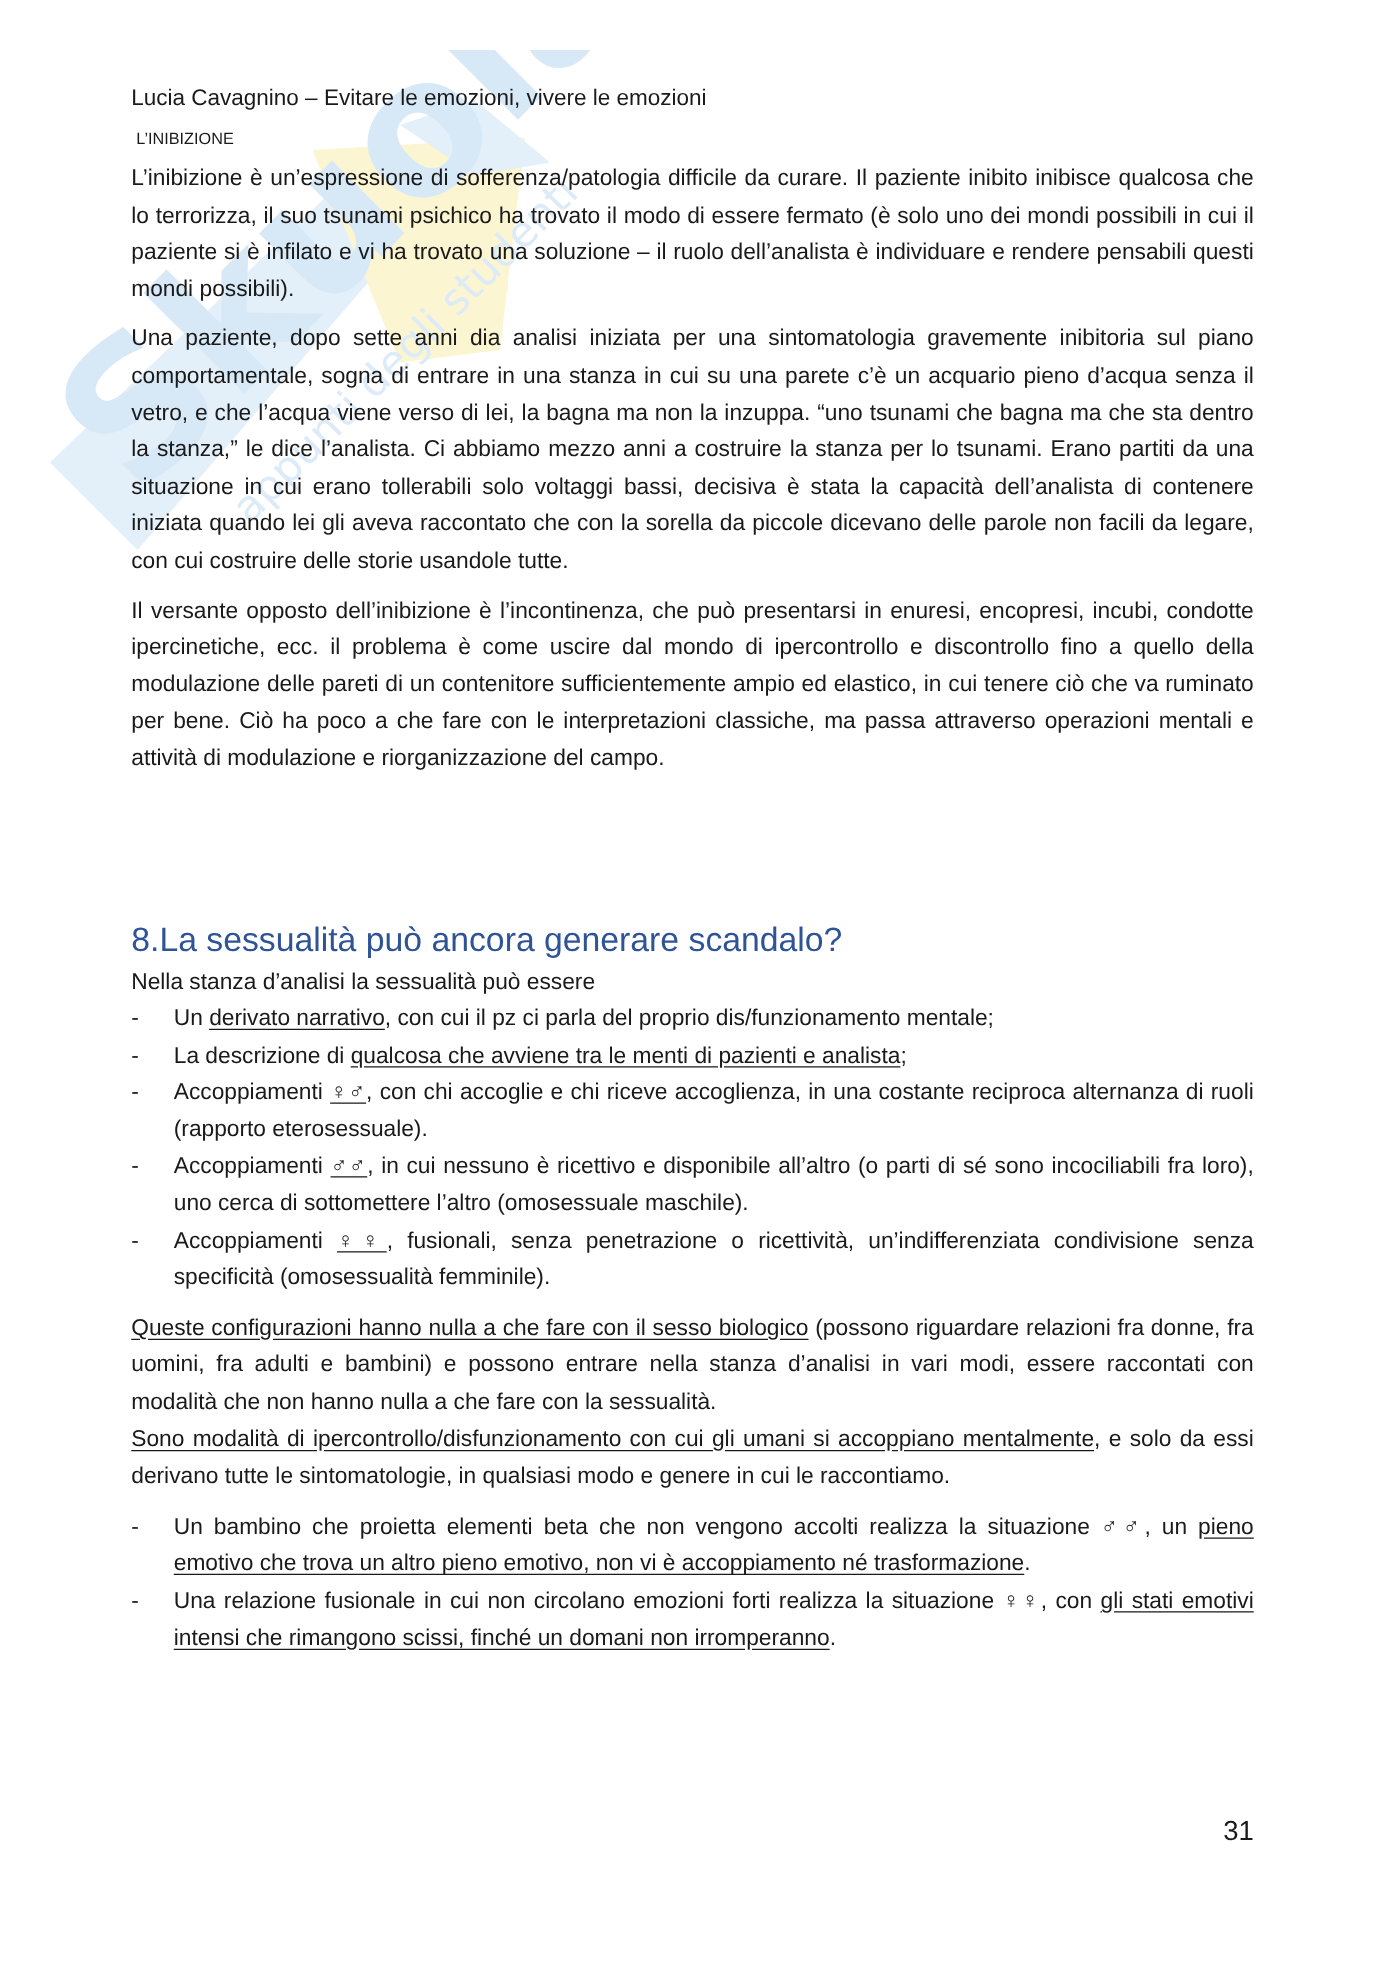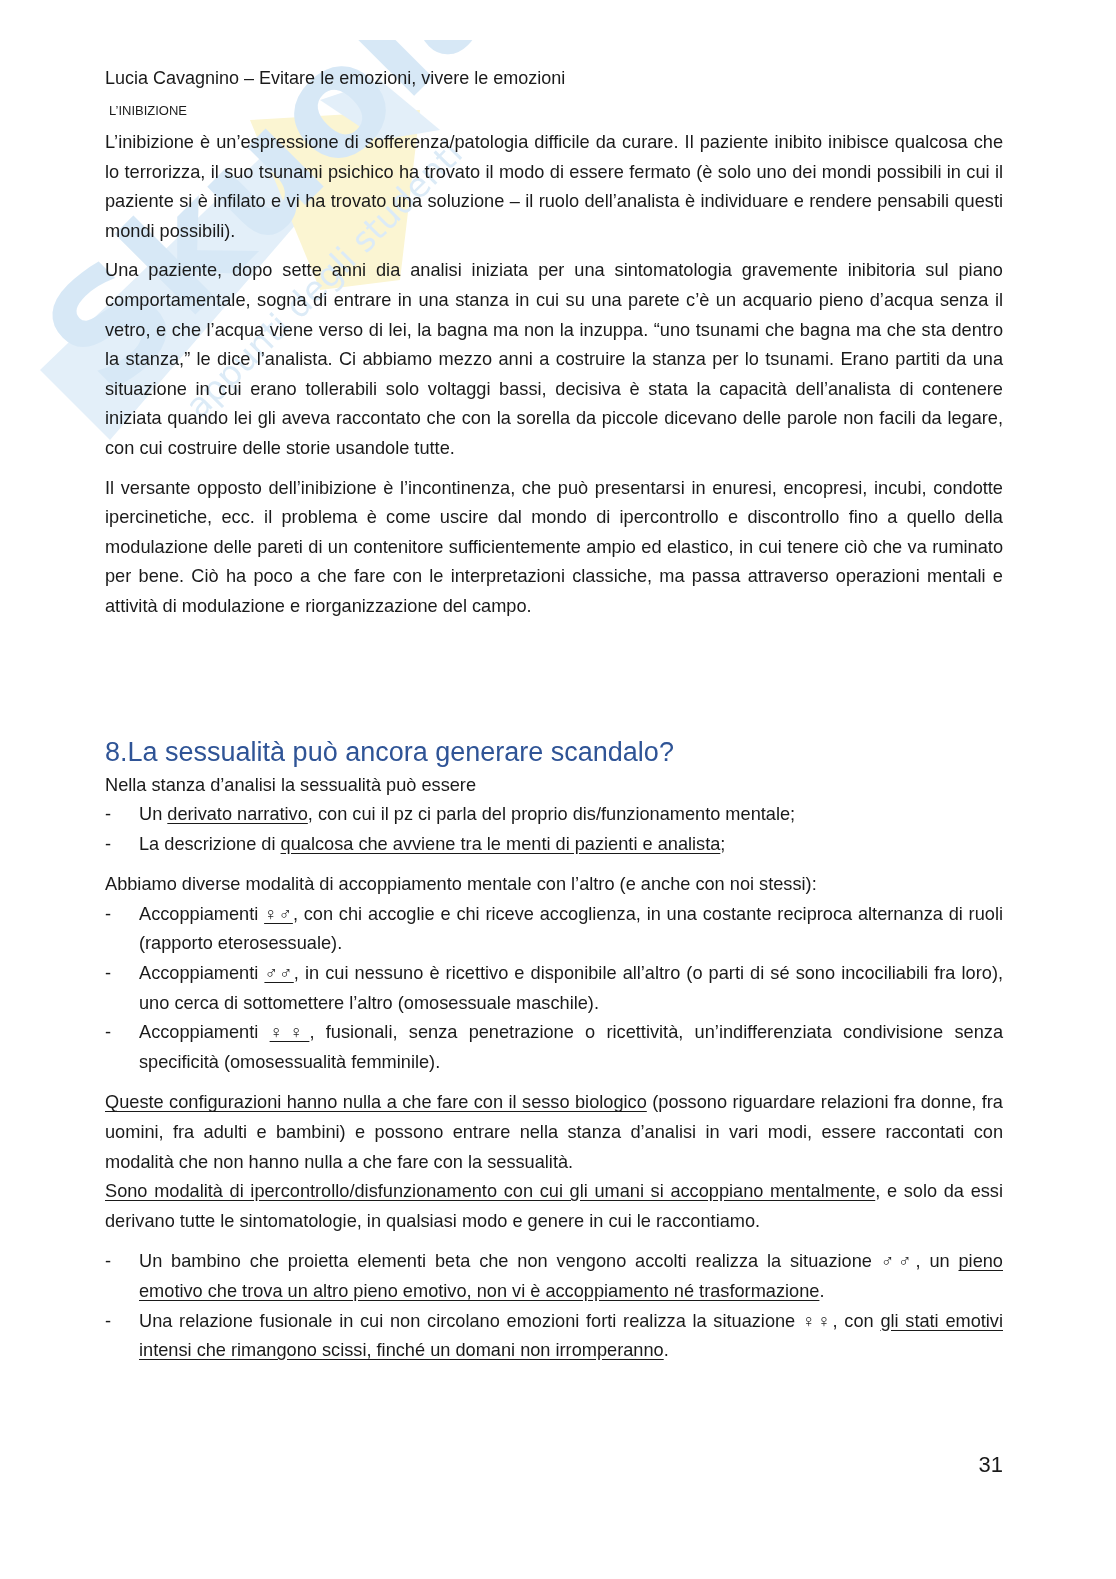--- a/index.html
+++ b/index.html
@@ -109,21 +109,20 @@
     <li>
       <span class="dash-mark">-</span>
       <span>Un </span><span class="u">derivato narrativo</span><span>, con cui il pz ci parla del proprio dis/funzionamento mentale;</span>
     </li>
     <li>
       <span class="dash-mark">-</span>
       <span>La descrizione di </span><span class="u">qualcosa che avviene tra le menti di pazienti e analista</span><span>;</span>
     </li>
   </ul>
 
-  <p class="gap-lg">Abbiamo diverse modalità di accoppiamento mentale con l’altro (e anche con noi stessi):</p>
   <ul class="dash">
     <li>
       <span class="dash-mark">-</span>
       <span>Accoppiamenti </span><span class="u">♀♂</span><span>, con chi accoglie e chi riceve accoglienza, in una costante reciproca alternanza di ruoli (rapporto eterosessuale).</span>
     </li>
     <li>
       <span class="dash-mark">-</span>
       <span>Accoppiamenti </span><span class="u">♂♂</span><span>, in cui nessuno è ricettivo e disponibile all’altro (o parti di sé sono incociliabili fra loro), uno cerca di sottomettere l’altro (omosessuale maschile).</span>
     </li>
     <li>

